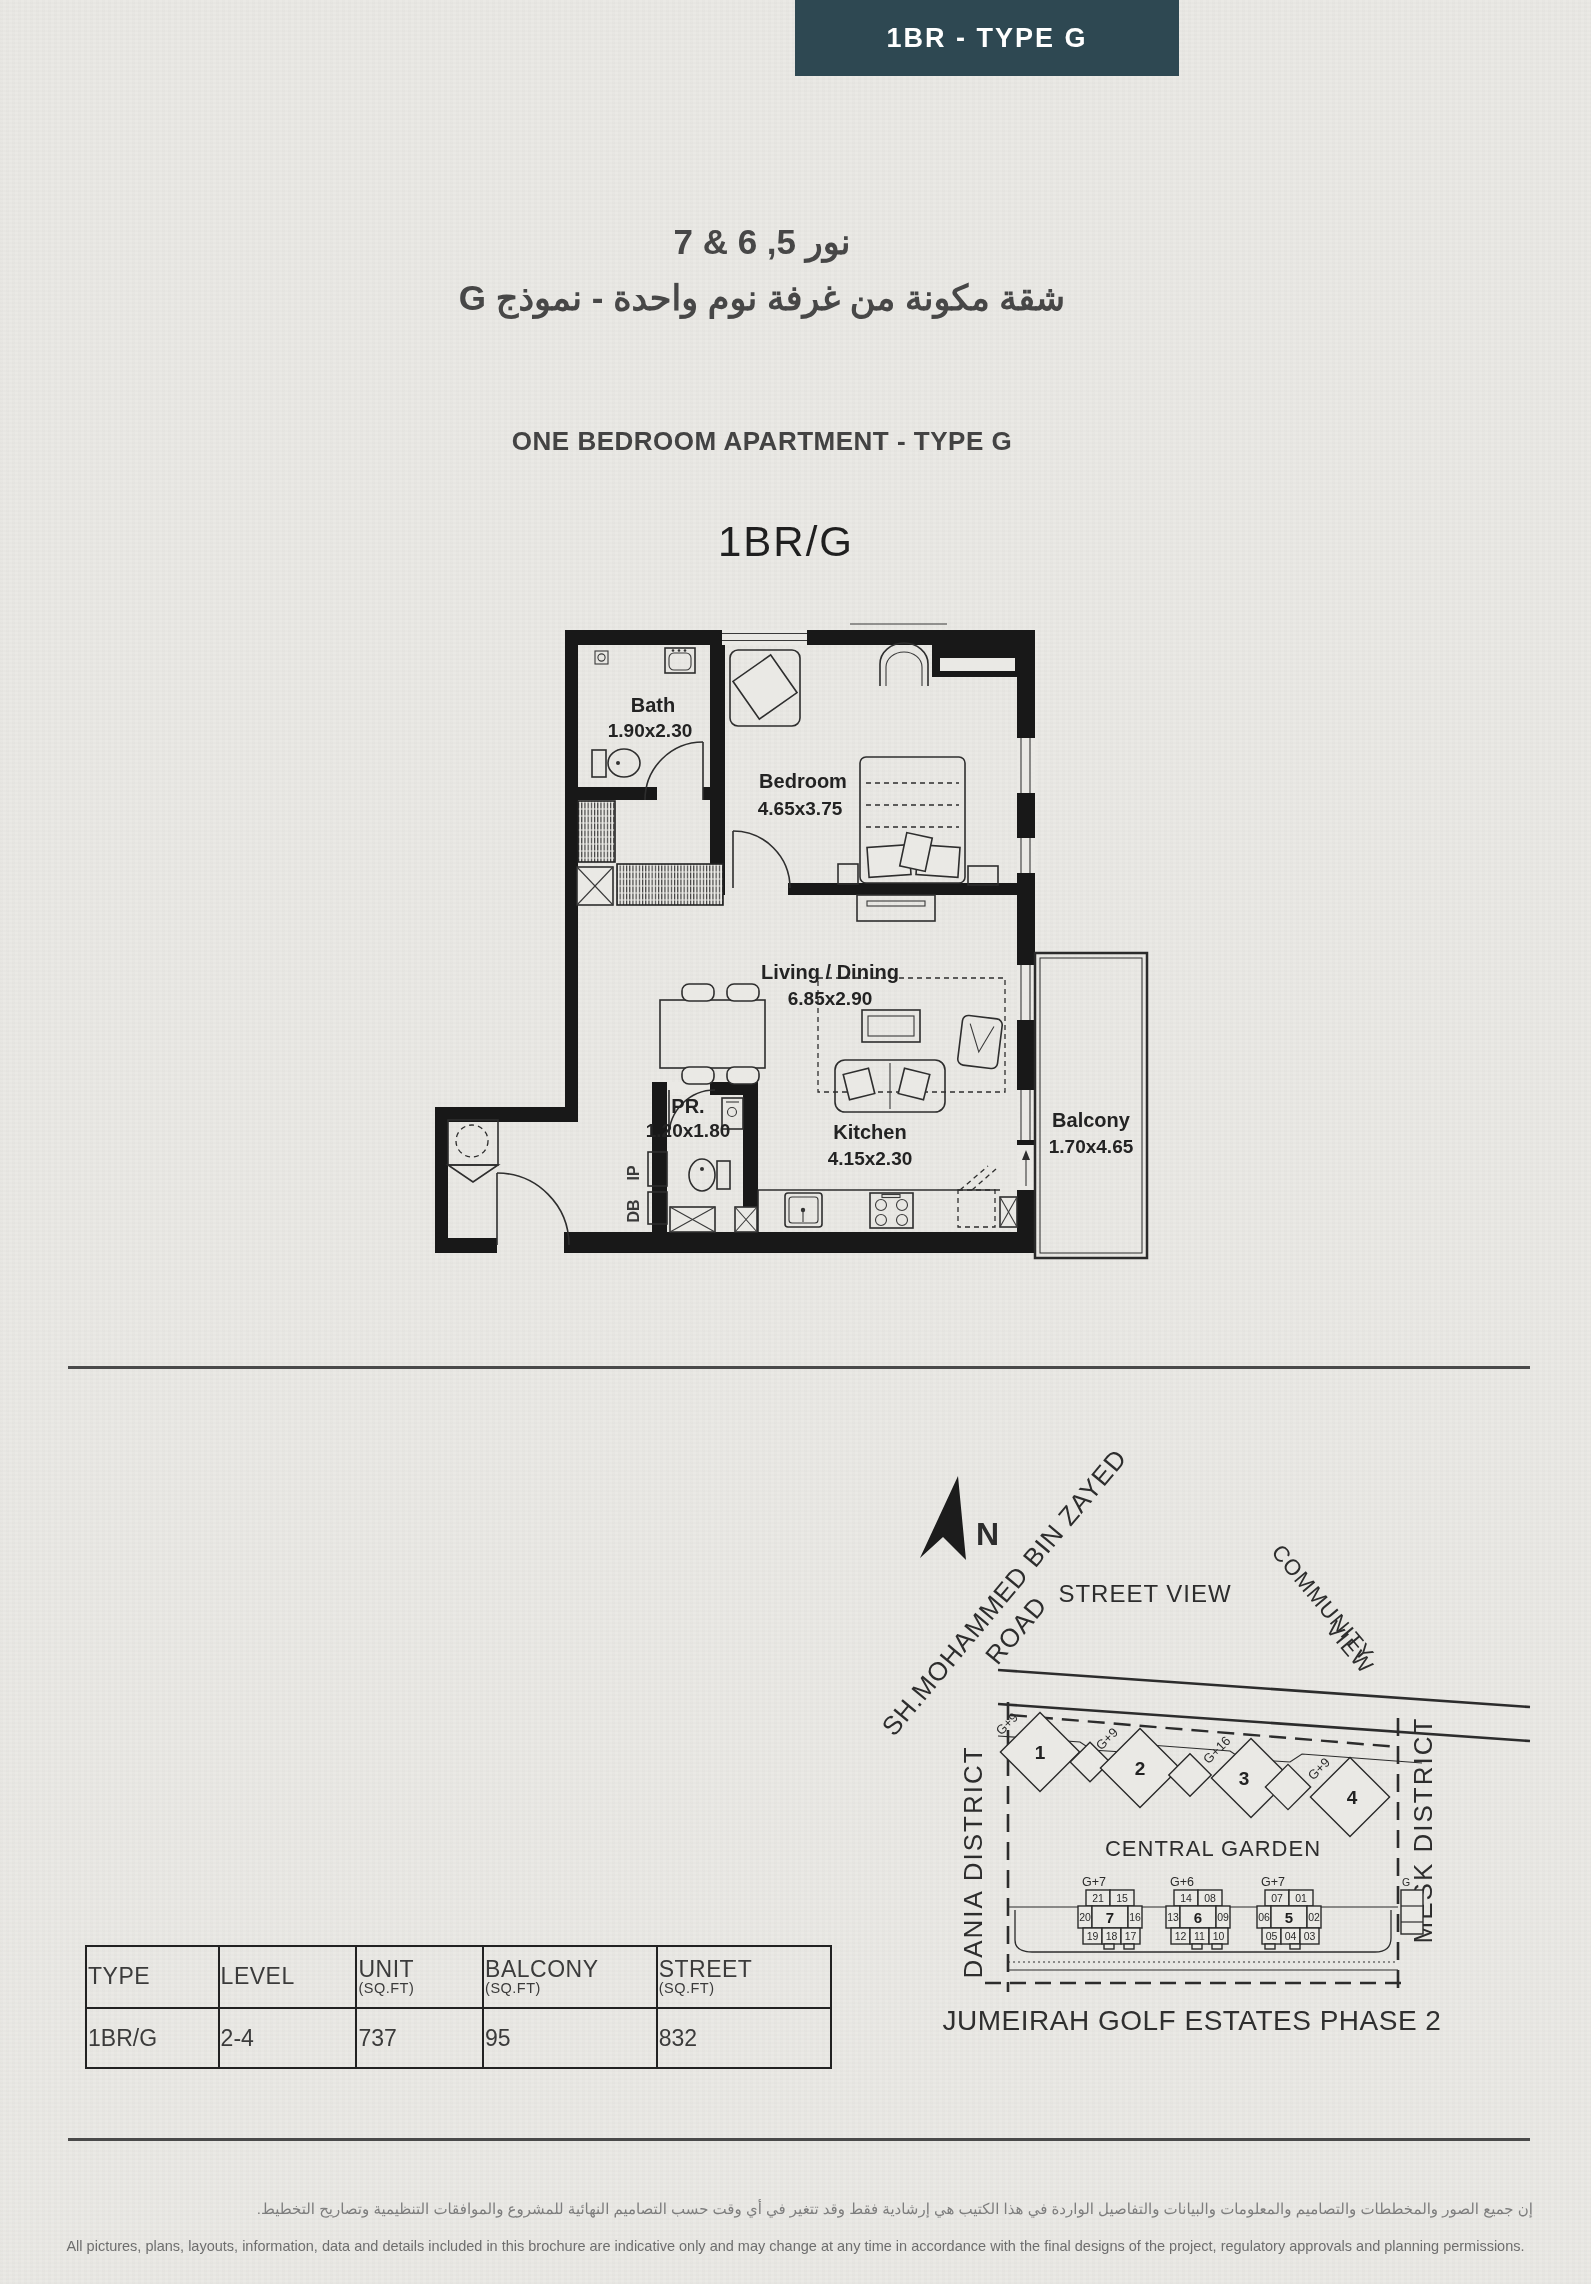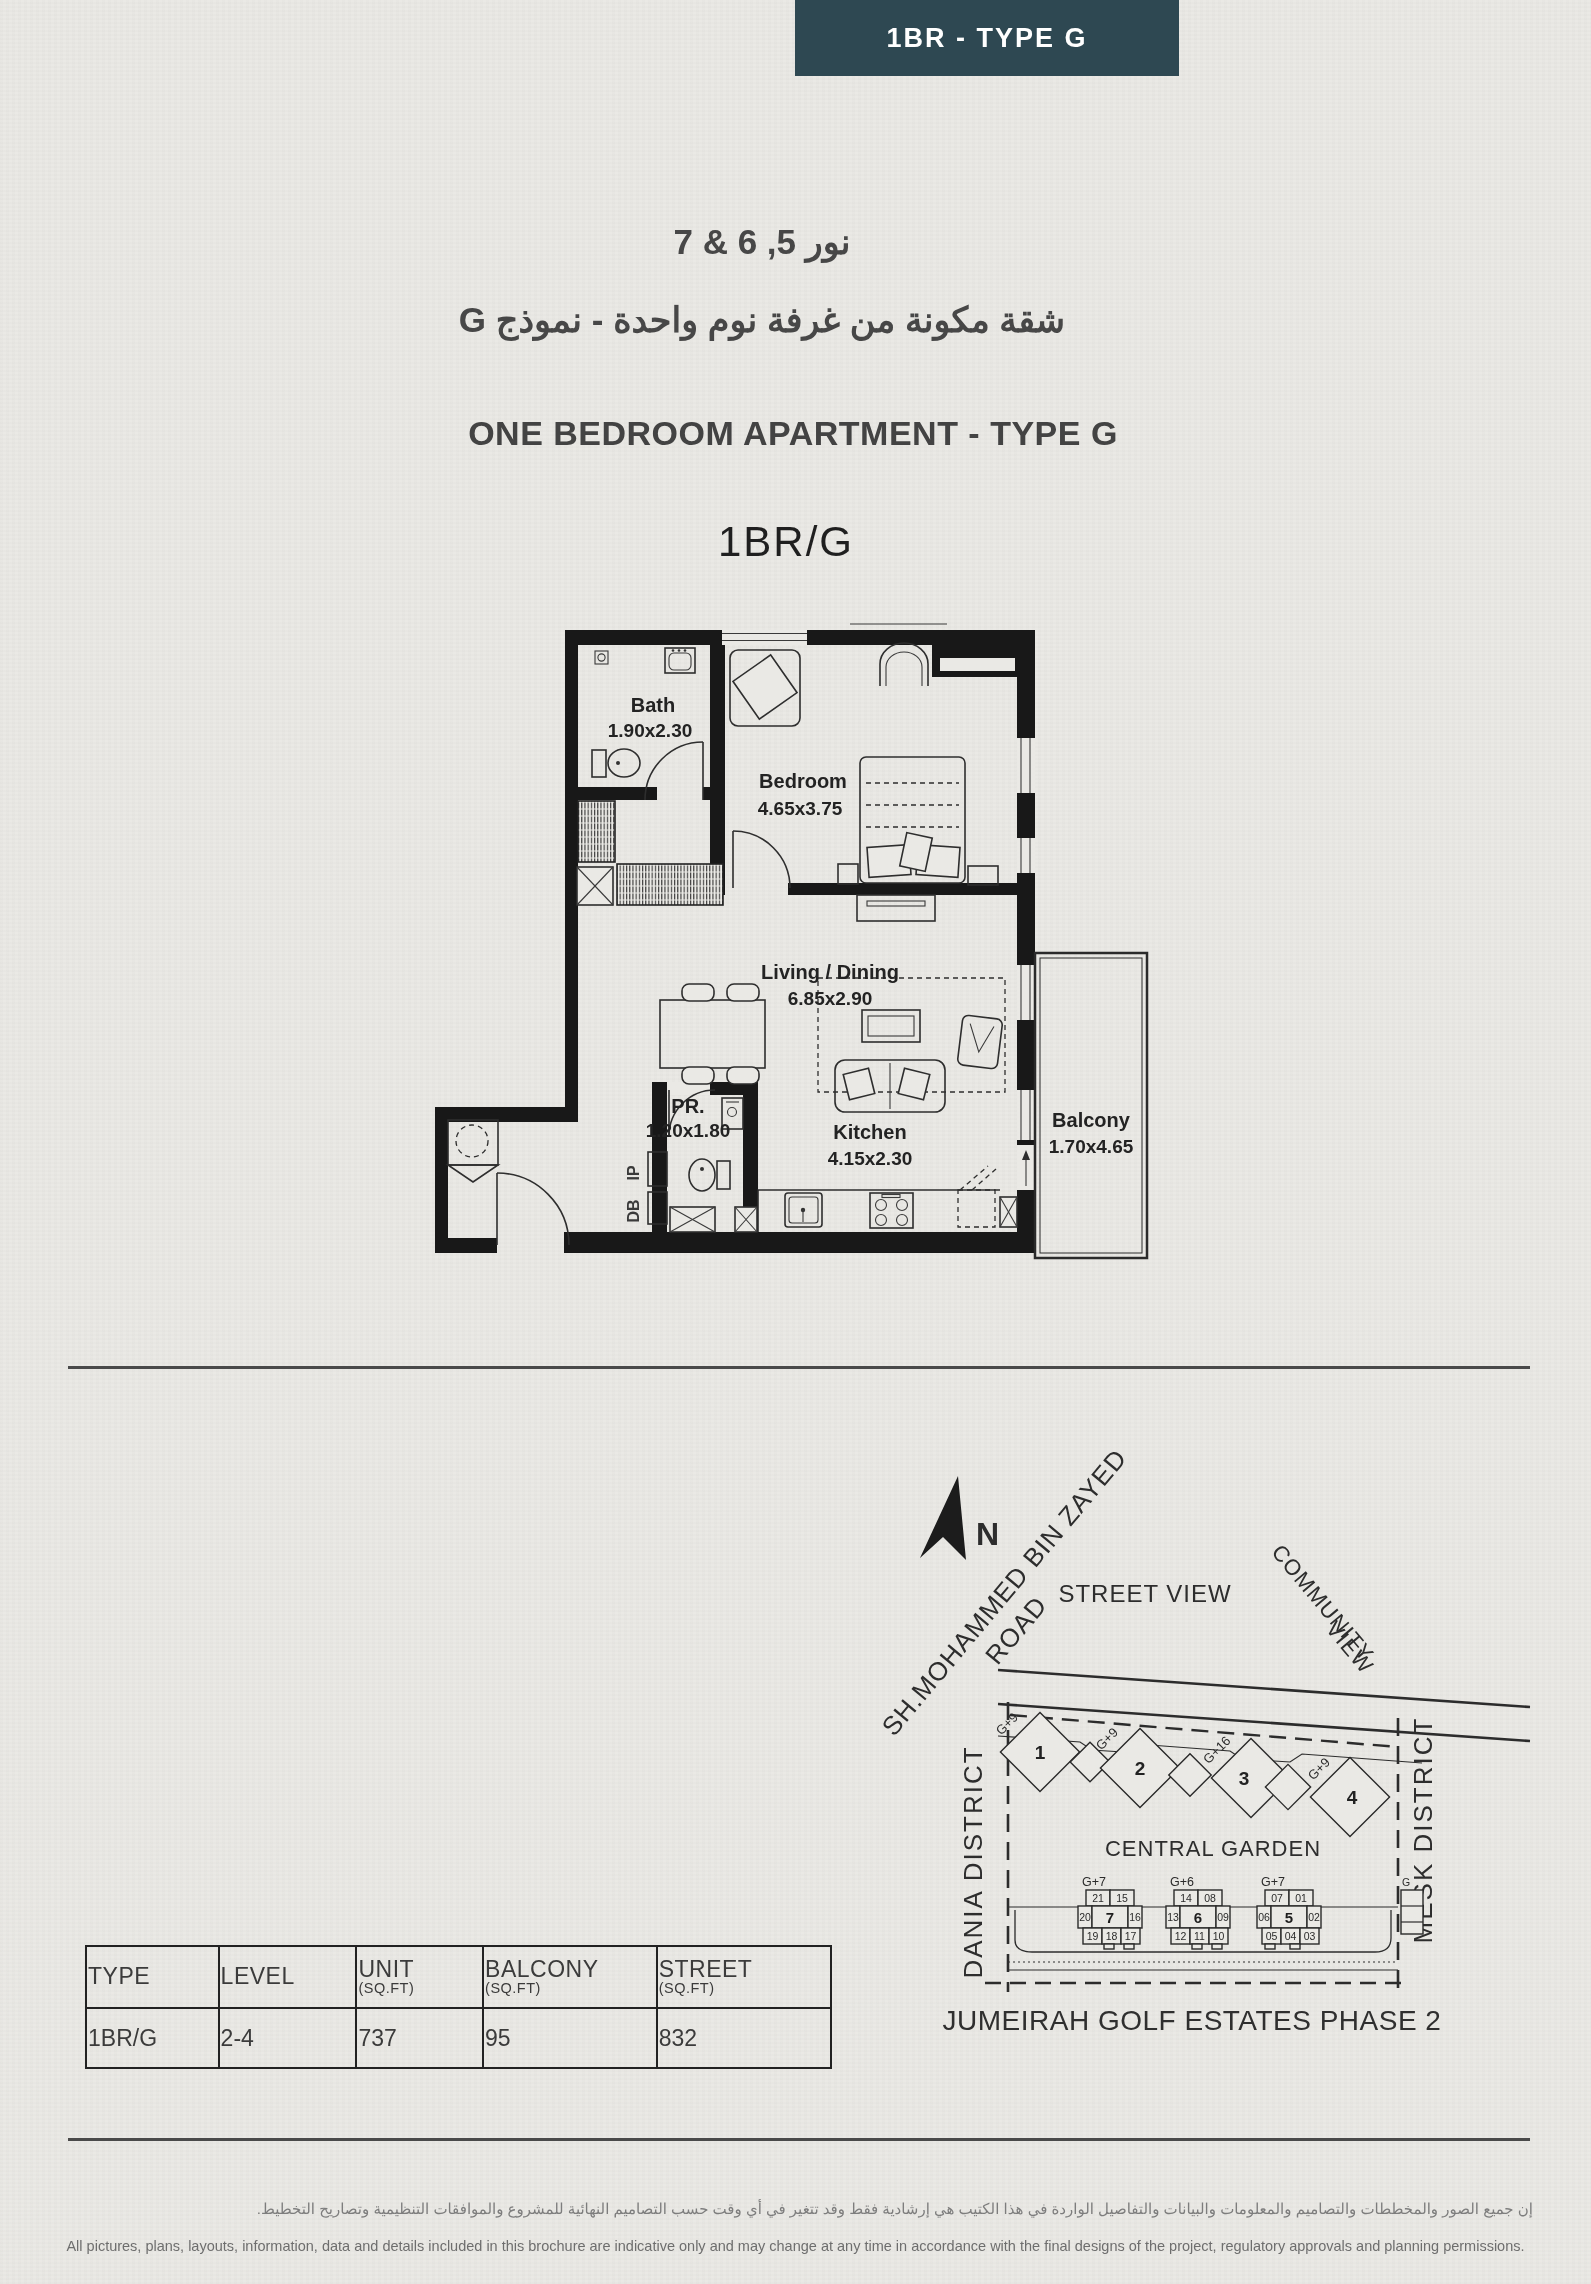--- a/index.html
+++ b/index.html
@@ -8,23 +8,23 @@
         background-image:repeating-linear-gradient(0deg,rgba(0,0,0,.012) 0 2px,rgba(255,255,255,.012) 2px 4px),
                          repeating-linear-gradient(90deg,rgba(0,0,0,.01) 0 3px,rgba(255,255,255,.01) 3px 6px);}
   .abs{position:absolute;}
   
   #badge{left:795px;top:0;width:384px;height:76px;background:#2e4852;color:#fff;
          display:flex;align-items:center;justify-content:center;font-weight:bold;
          font-size:27px;letter-spacing:2px;}
   
   .title{left:0;width:1524px;text-align:center;color:#474747;font-weight:bold;}
   #t-ar1{top:222px;font-size:35px;direction:rtl;}
-  #t-ar2{top:300px;font-size:35px;direction:rtl;}
+  #t-ar2{top:278px;font-size:35px;direction:rtl;}
   #t-en1{top:366px;font-size:33px;letter-spacing:.5px;color:#434343;}
-  #t-en2{top:414px;font-size:34px;letter-spacing:.5px;color:#434343;padding-left:31px;}
+  #t-en2{top:426px;font-size:26px;letter-spacing:.5px;color:#434343;}
   #unitcode{top:518px;left:0;width:1572px;text-align:center;font-size:42px;letter-spacing:2px;color:#1f1f1f;}
   
   .hr{left:68px;width:1462px;height:3px;background:#4a4a4a;}
   
   svg{display:block;}
   .wall{fill:#181818;stroke:none;}
   .wgap{fill:#eae9e5;}
   .thin{stroke:#2e2e2e;stroke-width:1.6;fill:none;}
   .thin2{stroke:#3a3a3a;stroke-width:1.1;fill:none;}
   .furn{stroke:#2e2e2e;stroke-width:1.6;fill:#eae9e5;}

